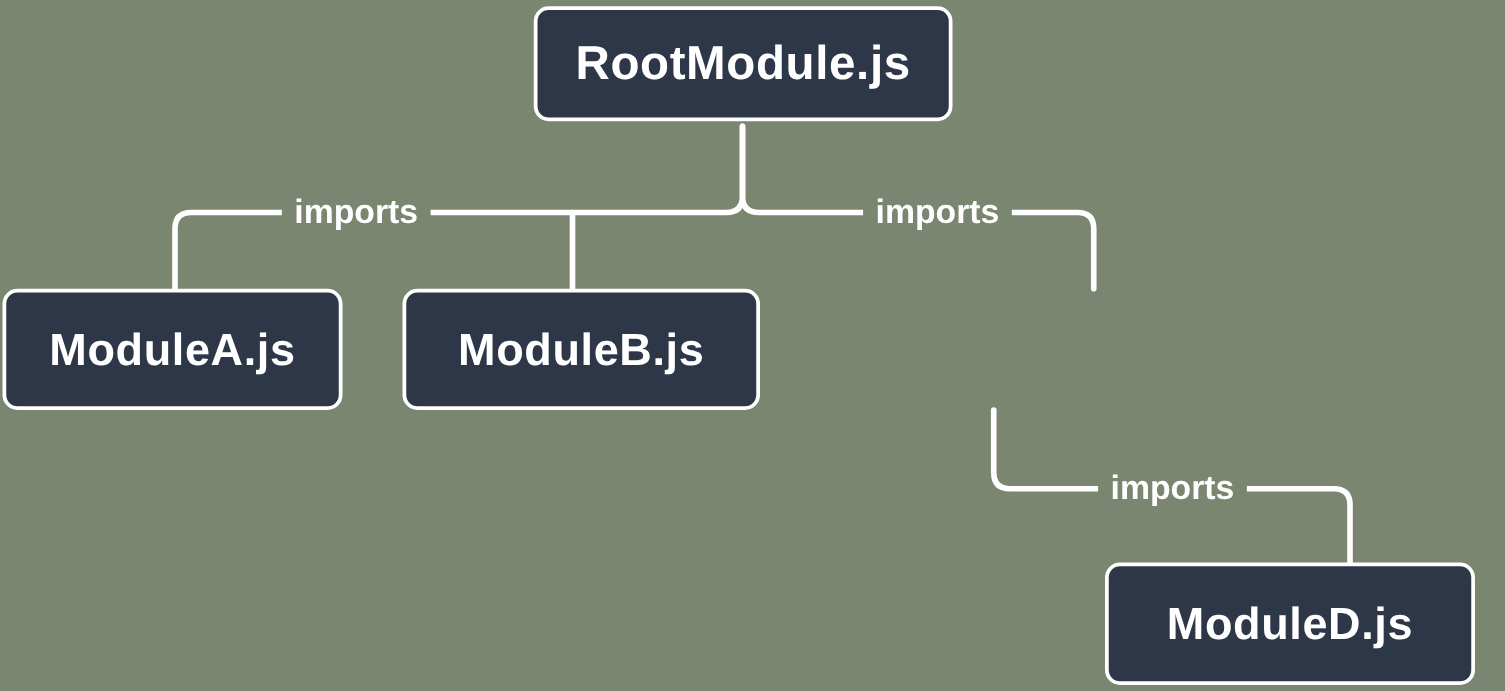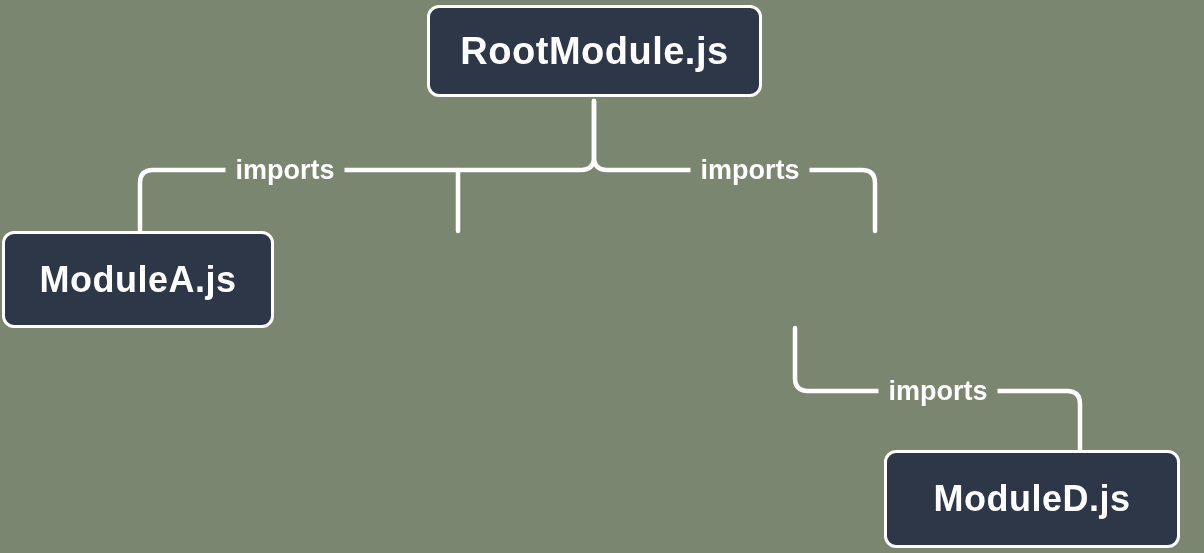--- a/index.html
+++ b/index.html
@@ -83,20 +83,23 @@
   </svg>
 
   <div class="node root">
     <span>RootModule.js</span>
   </div>
 
   <div class="node a">
     <span>ModuleA.js</span>
   </div>
 
+  <div class="node b">
+    <span>ModuleB.js</span>
+  </div>
 
 
   <div class="node d">
     <span>ModuleD.js</span>
   </div>
 
   <span class="edge-label l1">imports</span>
   <span class="edge-label l2">imports</span>
   <span class="edge-label l3">imports</span>
 

